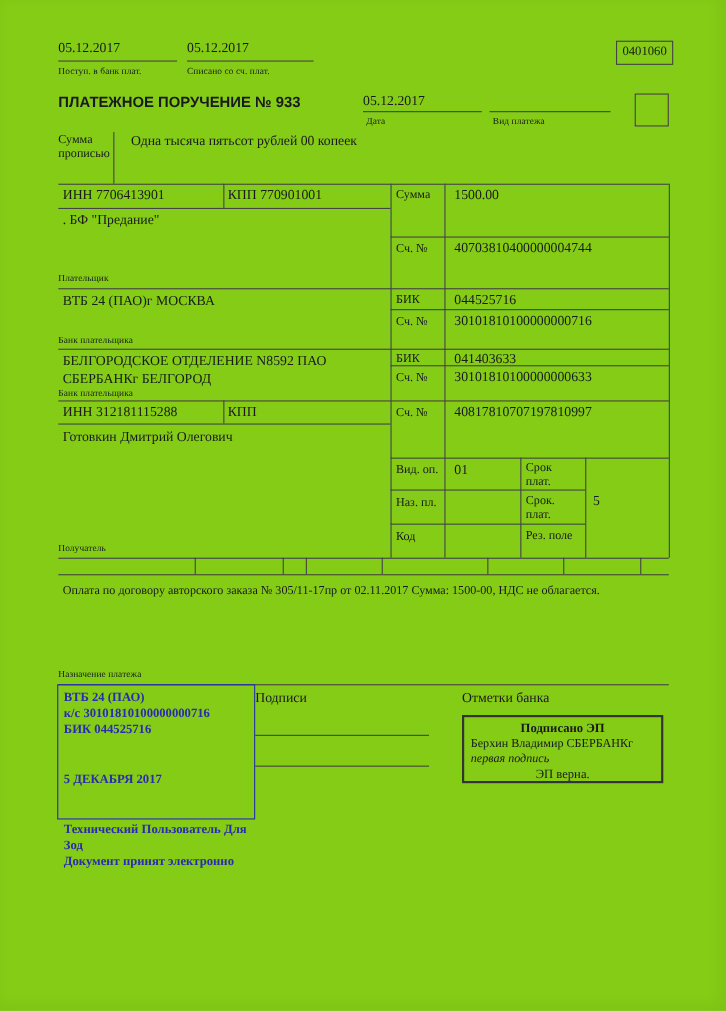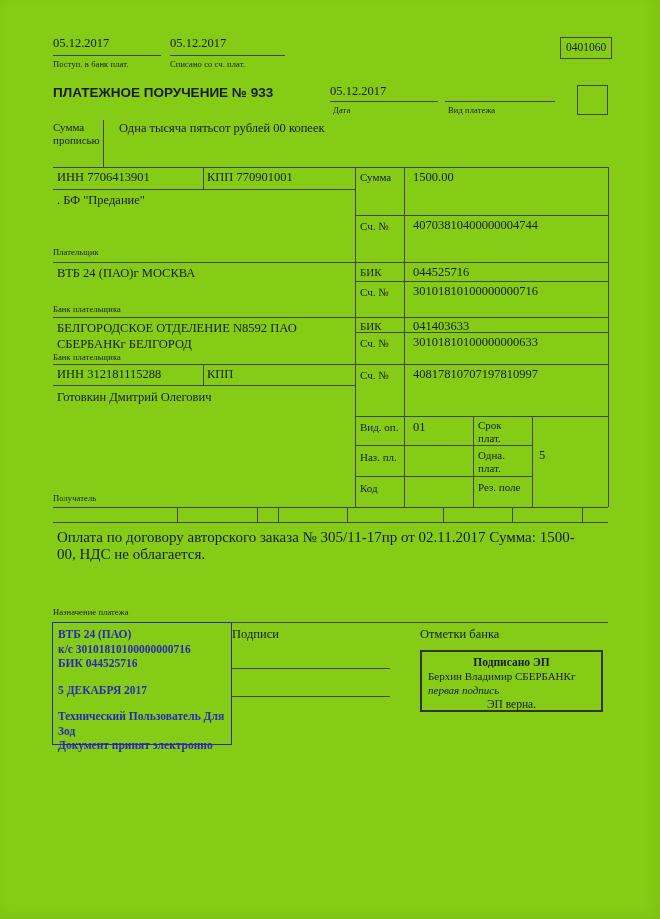--- a/index.html
+++ b/index.html
@@ -18,29 +18,29 @@
   .vline{position:absolute;width:0;border-left:1px solid #444;}
   .val{font-size:12.5px;white-space:nowrap;}
   .cell-label{font-size:11px;white-space:nowrap;}
   .small-label{font-size:8.5px;white-space:nowrap;letter-spacing:0.1px;}
   .title{font-family:"Liberation Sans", sans-serif;font-weight:bold;font-size:13.5px;white-space:nowrap;}
   .underlined{border-bottom:1px solid #444;}
   .code-box{
     border:1px solid #444;text-align:center;font-size:11.5px;line-height:18px;
   }
   .wrap{white-space:normal;}
-  .purpose-par{font-size:15px;line-height:17px;}
+  .purpose-par{font-size:11px;line-height:17px;}
   .blue-box{
     border:1px solid #2a2ab2;
     color:#2a2ab2;
     font-size:11.5px;font-weight:bold;line-height:14.5px;
     padding:4px 5px;
     box-sizing:border-box;
   }
-  .blue-box .gap{margin-top:12px;}
+  .blue-box .gap{margin-top:31px;}
   .stamp-box{
     border:2px solid #333;
     box-sizing:border-box;
     padding:3px 6px;
     font-size:11px;line-height:14px;
   }
   .stamp-title{font-weight:bold;font-size:11.5px;text-align:center;}
   .stamp-role{font-style:italic;}
   .stamp-verified{font-weight:normal;font-size:11.5px;text-align:center;}
   .center{text-align:left;}
@@ -130,21 +130,21 @@
   <div class="abs val" style="left:207px;top:367px;">КПП</div>
   <div class="abs cell-label" style="left:360px;top:369px;">Сч. №</div>
   <div class="abs val" style="left:413px;top:367px;">40817810707197810997</div>
   <div class="abs val" style="left:57px;top:390px;">Готовкин Дмитрий Олегович</div>
   <div class="abs small-label" style="left:53px;top:493px;text-align:center;">Получатель</div>
 
   <div class="abs cell-label" style="left:360px;top:421px;">Вид. оп.</div>
   <div class="abs val" style="left:413px;top:420px;">01</div>
   <div class="abs cell-label wrap" style="left:478px;top:419px;width:42px;line-height:13px;white-space:normal;">Срок плат.</div>
   <div class="abs cell-label" style="left:360px;top:451px;">Наз. пл.</div>
-  <div class="abs cell-label wrap" style="left:478px;top:449px;width:42px;line-height:13px;white-space:normal;">Одна. плат.</div>
+  <div class="abs cell-label wrap" style="left:478px;top:449px;width:42px;line-height:13px;white-space:normal;">Срок. плат.</div>
   <div class="abs val" style="left:539px;top:448px;">5</div>
   <div class="abs cell-label" style="left:360px;top:482px;">Код</div>
   <div class="abs cell-label" style="left:478px;top:481px;">Рез. поле</div>
 
   <div class="abs purpose-par" style="left:57px;top:529px;width:528px;">Оплата по договору авторского заказа № 305/11-17пр от 02.11.2017 Сумма: 1500-00, НДС не облагается.</div>
   <div class="abs small-label" style="left:53px;top:607px;">Назначение платежа</div>
 
   <div class="hline" style="left:53px;top:622px;width:555px;"></div>
 
   <div class="abs blue-box" style="left:52px;top:622px;width:180px;height:123px;">

